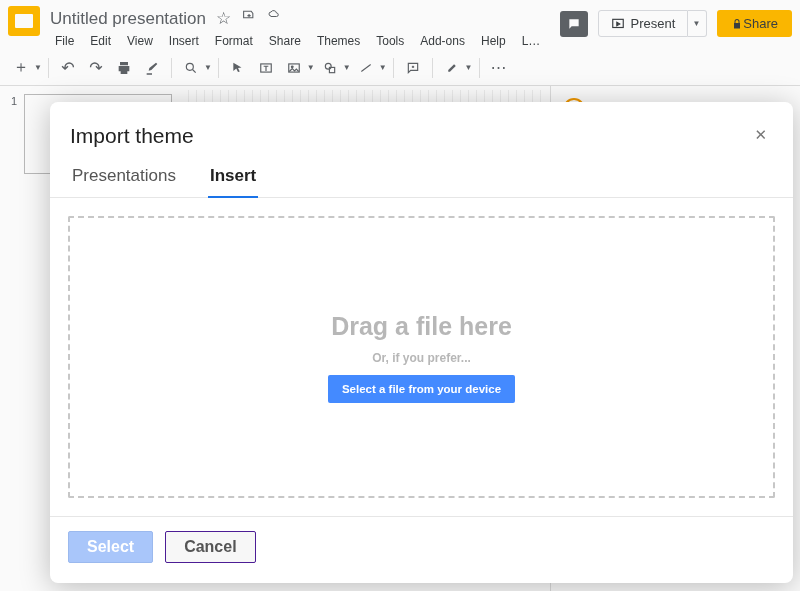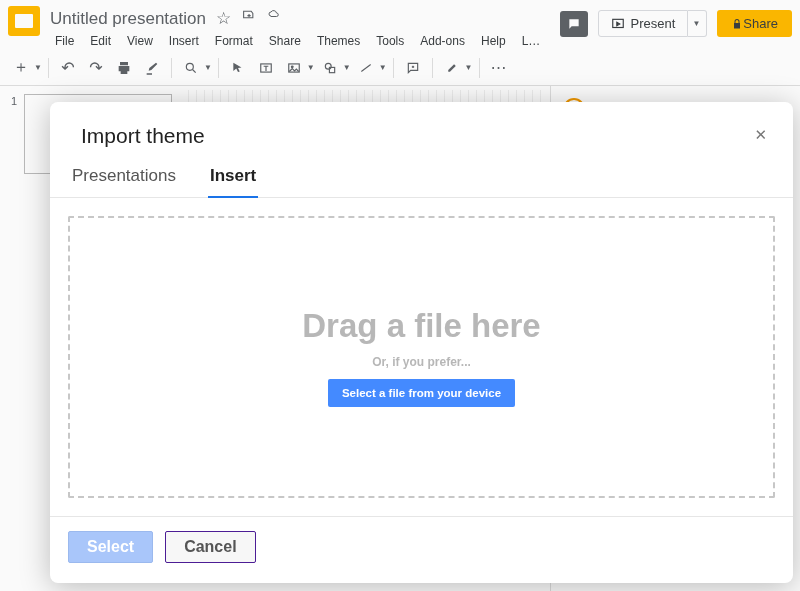--- a/index.html
+++ b/index.html
@@ -34,28 +34,28 @@
   .themes-panel { width:250px; border-left:1px solid #e0e0e0; padding:12px; position:relative; }
   .themes-header { display:flex; align-items:center; gap:10px; font-size:15px; color:#3c4043; }
   .themes-close { position:absolute; right:10px; top:14px; color:#5f6368; cursor:pointer; }
   .palette-icon { width:22px; height:22px; border:2px solid #f29900; border-radius:50%; position:relative; }
   .palette-icon::after { content:""; position:absolute; width:4px; height:4px; background:#f29900; border-radius:50%; top:3px; left:3px; box-shadow:8px -1px 0 #f29900, 10px 6px 0 #f29900; }
 
   
   .scrim { position:absolute; inset:0; background:rgba(0,0,0,.02); }
   .dialog { position:absolute; left:50px; top:102px; right:7px; bottom:8px; background:#fff; border-radius:8px; box-shadow:0 4px 30px rgba(0,0,0,.25); display:flex; flex-direction:column; }
   .dialog-header { padding:22px 24px 12px 20px; display:flex; justify-content:space-between; align-items:flex-start; }
-  .dialog-title { font-size:21px; color:#222;margin-left:11px; }
+  .dialog-title { font-size:21px; color:#222; }
   .dialog-close { font-size:15px; color:#777; cursor:pointer; padding:2px; }
   .dialog-tabs { display:flex; padding:0 20px; border-bottom:1px solid #e6e6e6; gap:30px; }
   .dtab { padding:6px 2px 10px 2px; font-size:17px; color:#555; cursor:pointer; }
   .dtab.active { color:#222; font-weight:700; border-bottom:2px solid #1a73e8; margin-bottom:-1px; }
   .dialog-body { flex:1; padding:18px; display:flex; }
   .dropzone { flex:1; border:2px dashed #c7c7c7; border-radius:2px; display:flex; flex-direction:column; align-items:center; justify-content:center; gap:10px; }
-  .dz-title { font-size:33px; font-weight:600; color:#b7b7b7; }
+  .dz-title { font-size:25px; font-weight:600; color:#b7b7b7; }
   .dz-sub { font-size:12px; font-weight:600; color:#b7b7b7; }
   .dz-btn { background:#448aff; color:#fff; border:none; border-radius:2px; padding:8px 14px; font-size:11.5px; font-weight:600; cursor:pointer; }
   .dialog-footer { border-top:1px solid #e6e6e6; padding:14px 18px 20px 18px; display:flex; gap:12px; }
   .fbtn { border:1px solid #4c1d95; border-radius:2px; background:#f7f7f7; padding:6px 18px; font-size:16px; font-weight:600; color:#555; cursor:pointer; }
   .fbtn.primary { background:#a9c6fa; color:#fff; border-color:#9bb9ee; }
 
   svg { display:block; }
 </style>
 </head>
 <body>

